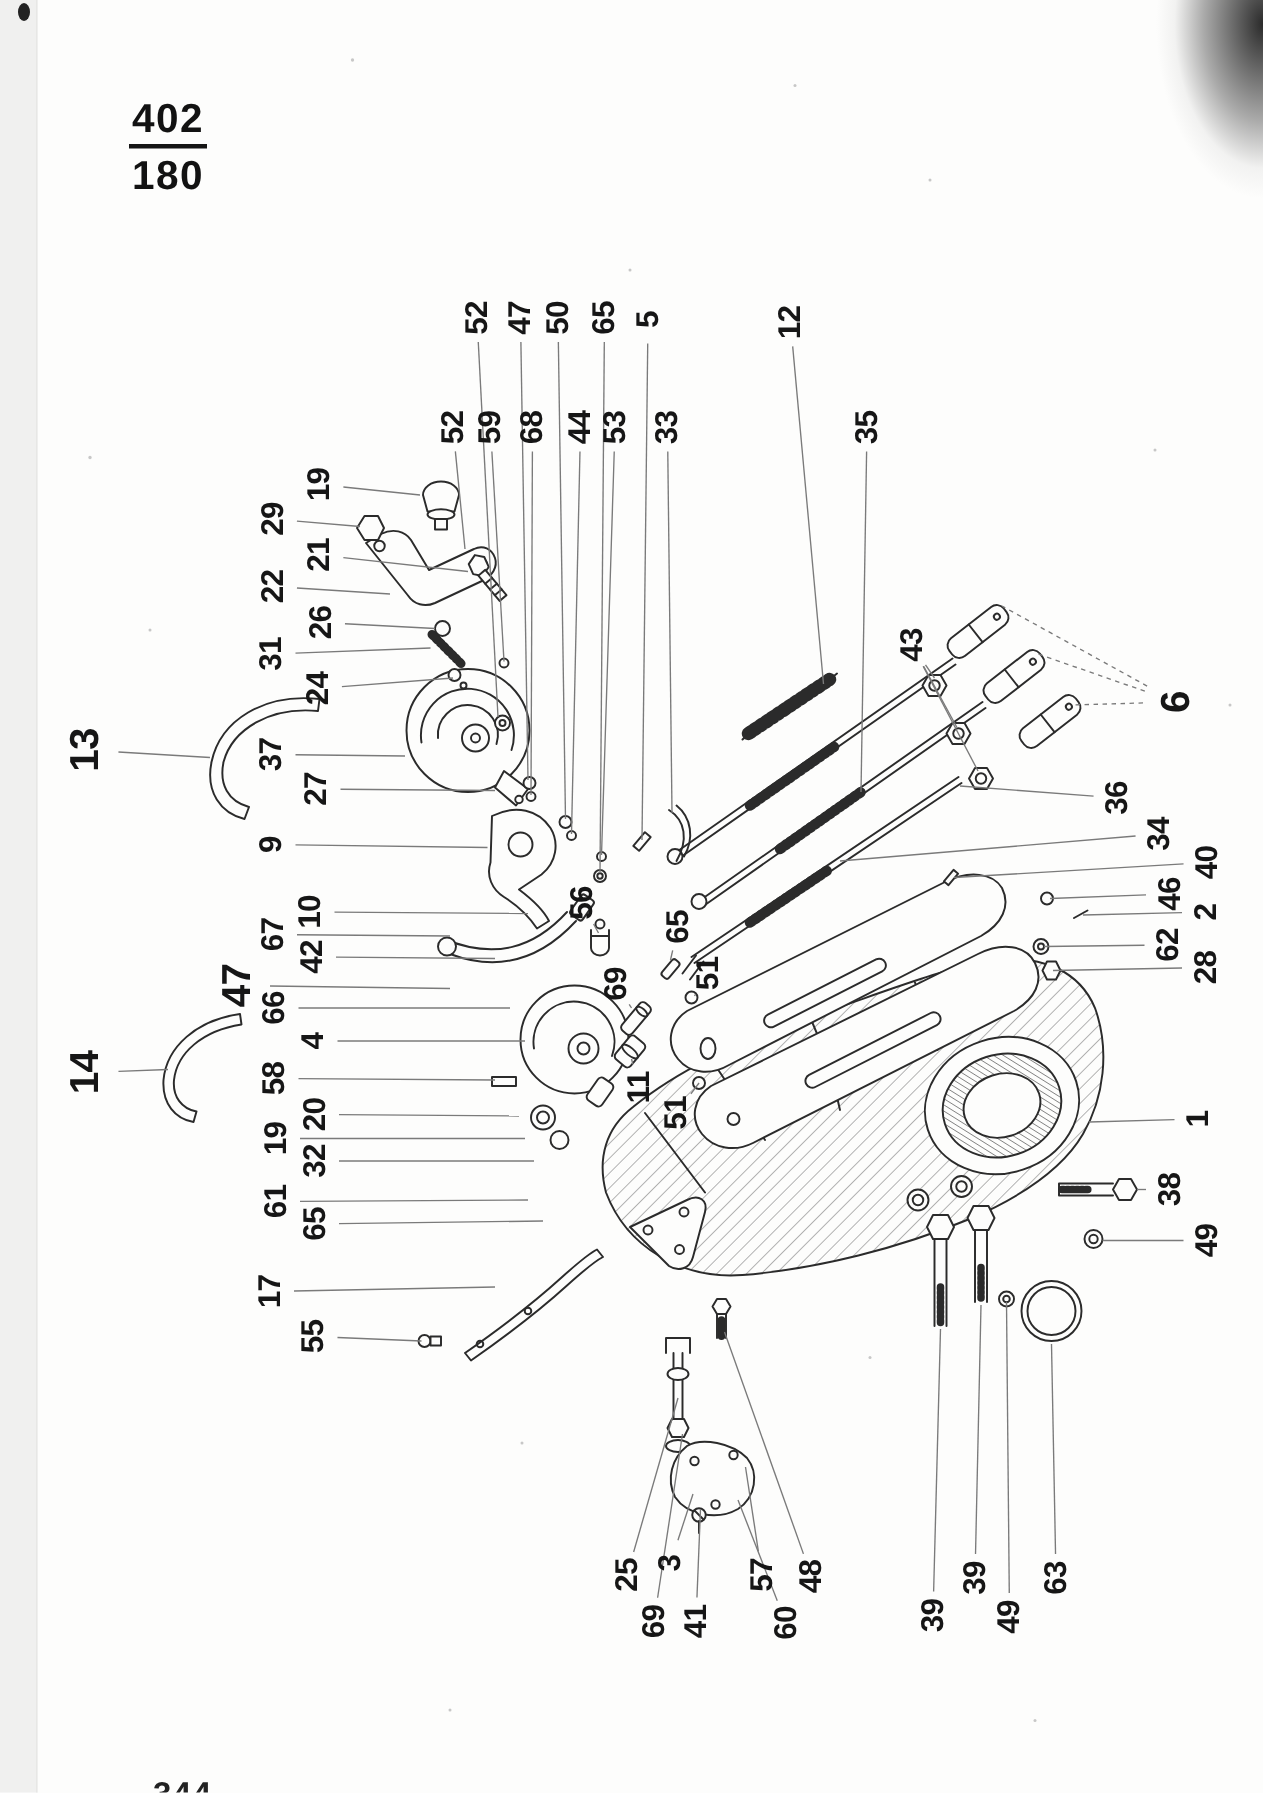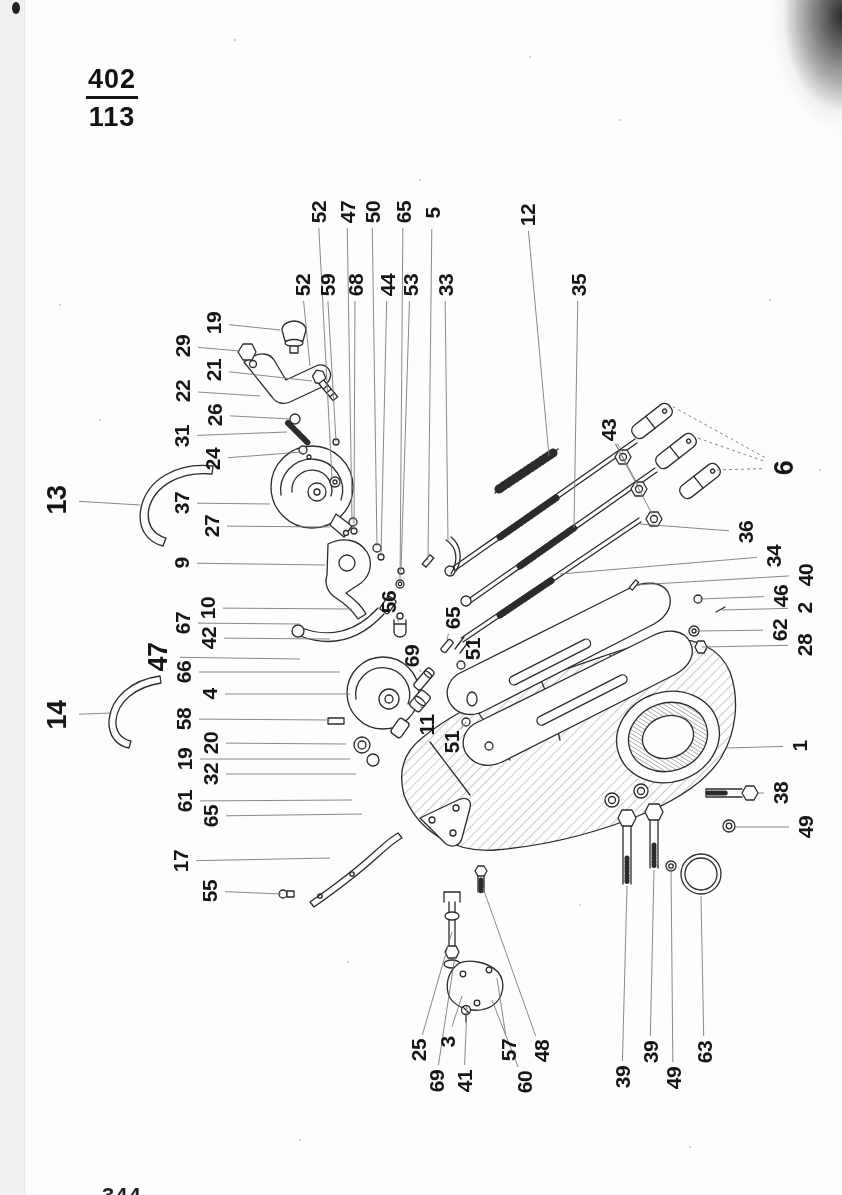--- a/index.html
+++ b/index.html
@@ -47,21 +47,21 @@
 </head>
 <body>
 
 <div id="page">
 
   <div class="edge-strip"></div>
 
   <div class="page-ref">
     <div class="num">402</div>
     <div class="rule"></div>
-    <div class="num">113</div>
+    <div class="num">180</div>
   </div>
 
   <svg id="diagram-svg" width="842" height="1195" viewBox="0 0 842 1195">
     <defs>
       <pattern id="hatchP" width="7" height="7" patternUnits="userSpaceOnUse" patternTransform="rotate(45)">
         <line class="pat" x1="0" y1="0" x2="0" y2="7"></line>
       </pattern>
       <pattern id="hatchP2" width="3.5" height="3.5" patternUnits="userSpaceOnUse" patternTransform="rotate(-40)">
         <line class="pat2" x1="0" y1="0" x2="0" y2="3.5"></line>
       </pattern>

